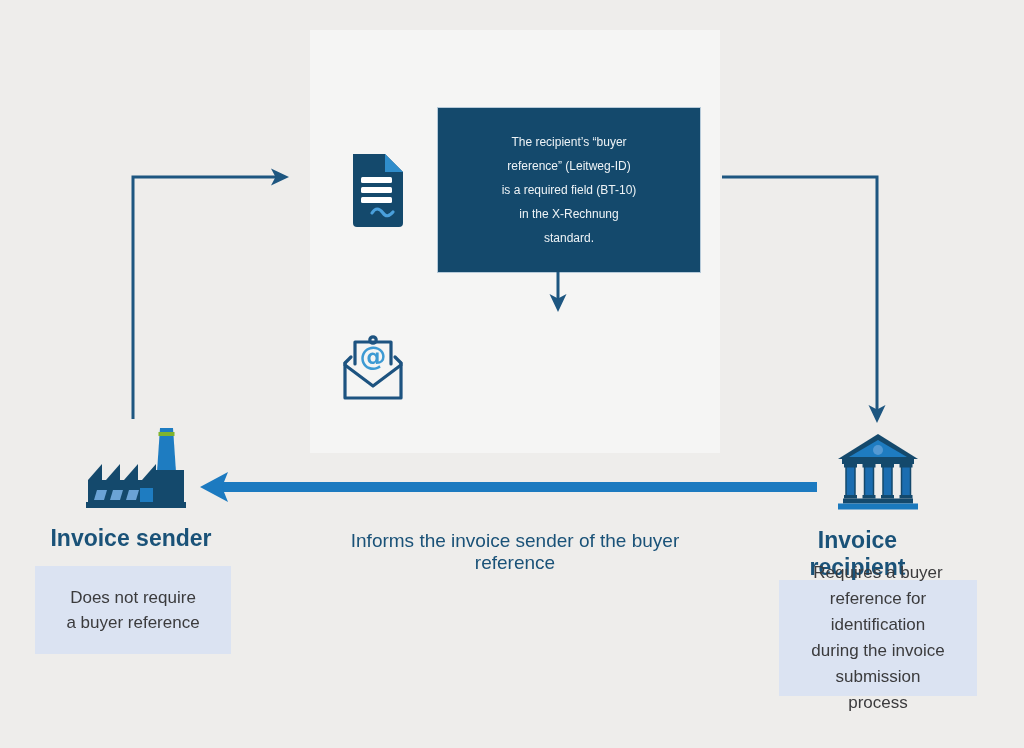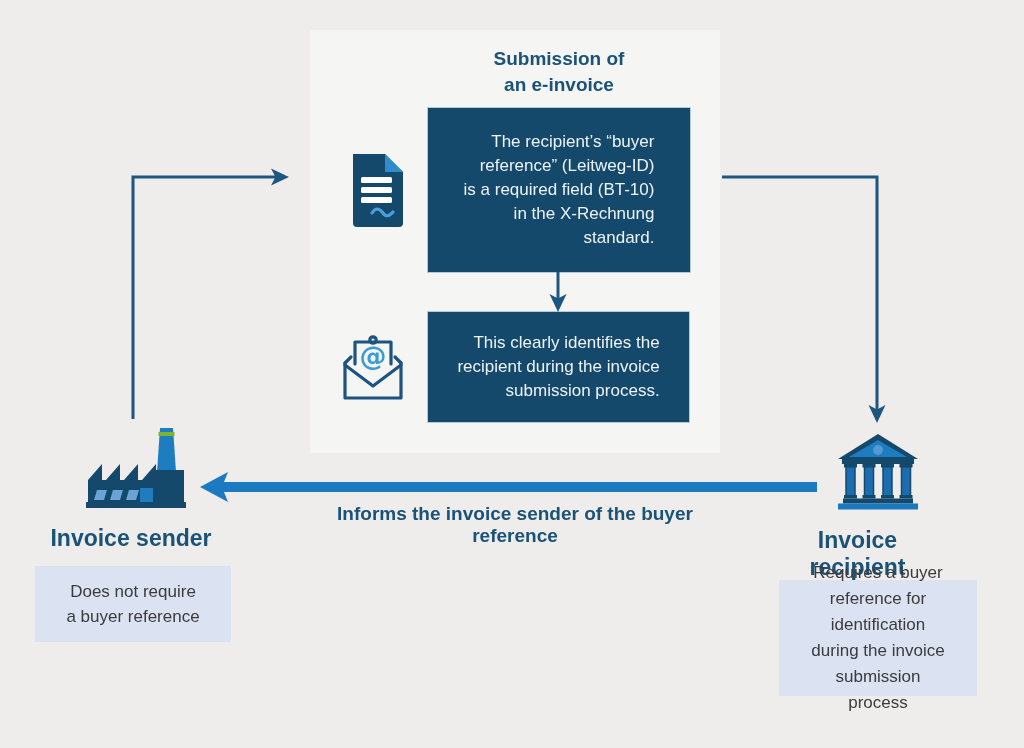--- a/index.html
+++ b/index.html
@@ -3,59 +3,52 @@
 <meta charset="utf-8">
 <style>
   html,body{margin:0;padding:0;}
   body{font-family:"Liberation Sans",sans-serif;}
   #canvas{position:relative;width:1024px;height:748px;background:#eeedeb;overflow:hidden;}
   .panel{position:absolute;left:310px;top:30px;width:410px;height:423px;background:#f5f5f4;}
   .multiline{white-space:pre-line;}
   .title{position:absolute;left:418px;top:46px;width:282px;text-align:center;
          color:#1a5278;font-size:19px;line-height:26px;font-weight:bold;}
   .darkbox{position:absolute;background:#14496c;color:#eef3f6;display:flex;align-items:center;justify-content:center;
-           text-align:right;font-size:17px;line-height:24px;box-shadow:0 0 0 1px rgba(130,165,195,.55);}
+           text-align:center;font-size:12px;line-height:24px;box-shadow:0 0 0 1px rgba(130,165,195,.55);margin-left:10px;}
   .box1{left:428px;top:108px;width:262px;height:164px;}
   .box2{left:428px;top:312px;width:261px;height:110px;}
   .darkbox .inner{padding:6px 14px;}
   .lightbox{position:absolute;background:#dbe3f2;color:#3b3b3d;display:flex;align-items:center;justify-content:center;
             text-align:center;font-size:17px;line-height:26px;}
-  .lb-left{left:35px;top:566px;width:196px;height:76px;line-height:25px;}
+  .lb-left{left:35px;top:566px;width:196px;height:88px;line-height:25px;}
   .lb-right{left:779px;top:580px;width:198px;height:116px;}
   .entity-label{position:absolute;text-align:center;color:#1a5278;font-size:23px;font-weight:bold;}
   .lbl-sender{left:46px;top:525px;width:170px;}
   .lbl-recipient{left:775px;top:527px;width:165px;}
-  .arrow-caption{position:absolute;left:310px;top:503px;width:410px;text-align:center;
-                 color:#1a5278;font-size:19px;font-weight:bold;}
+  .arrow-caption{position:absolute;left:310px;top:530px;width:410px;text-align:center;
+                 color:#1a5278;font-size:19px;font-weight:normal;}
   .icon-wrap{position:absolute;}
   .overlay{position:absolute;left:0;top:0;width:1024px;height:748px;pointer-events:none;}
 </style>
 </head>
 <body>
 
 <div id="canvas">
 
   <div class="panel"></div>
 
-  <div class="title multiline">Submission of
-an e-invoice</div>
 
   <div class="darkbox box1">
     <div class="inner multiline">The recipient’s “buyer
 reference” (Leitweg-ID)
 is a required field (BT-10)
 in the X-Rechnung
 standard.</div>
   </div>
 
-  <div class="darkbox box2">
-    <div class="inner multiline">This clearly identifies the
-recipient during the invoice
-submission process.</div>
-  </div>
 
   <svg class="overlay" viewBox="0 0 1024 748">
 
     <g>
       <path d="M133,419 L133,177 L277,177" fill="none" stroke="#1d5680" stroke-width="3"></path>
       <polygon points="289,177 271,168.5 275.5,177 271,185.5" fill="#1d5680"></polygon>
     </g>
 
     <g>
       <path d="M722,177 L877,177 L877,411" fill="none" stroke="#1d5680" stroke-width="3"></path>

